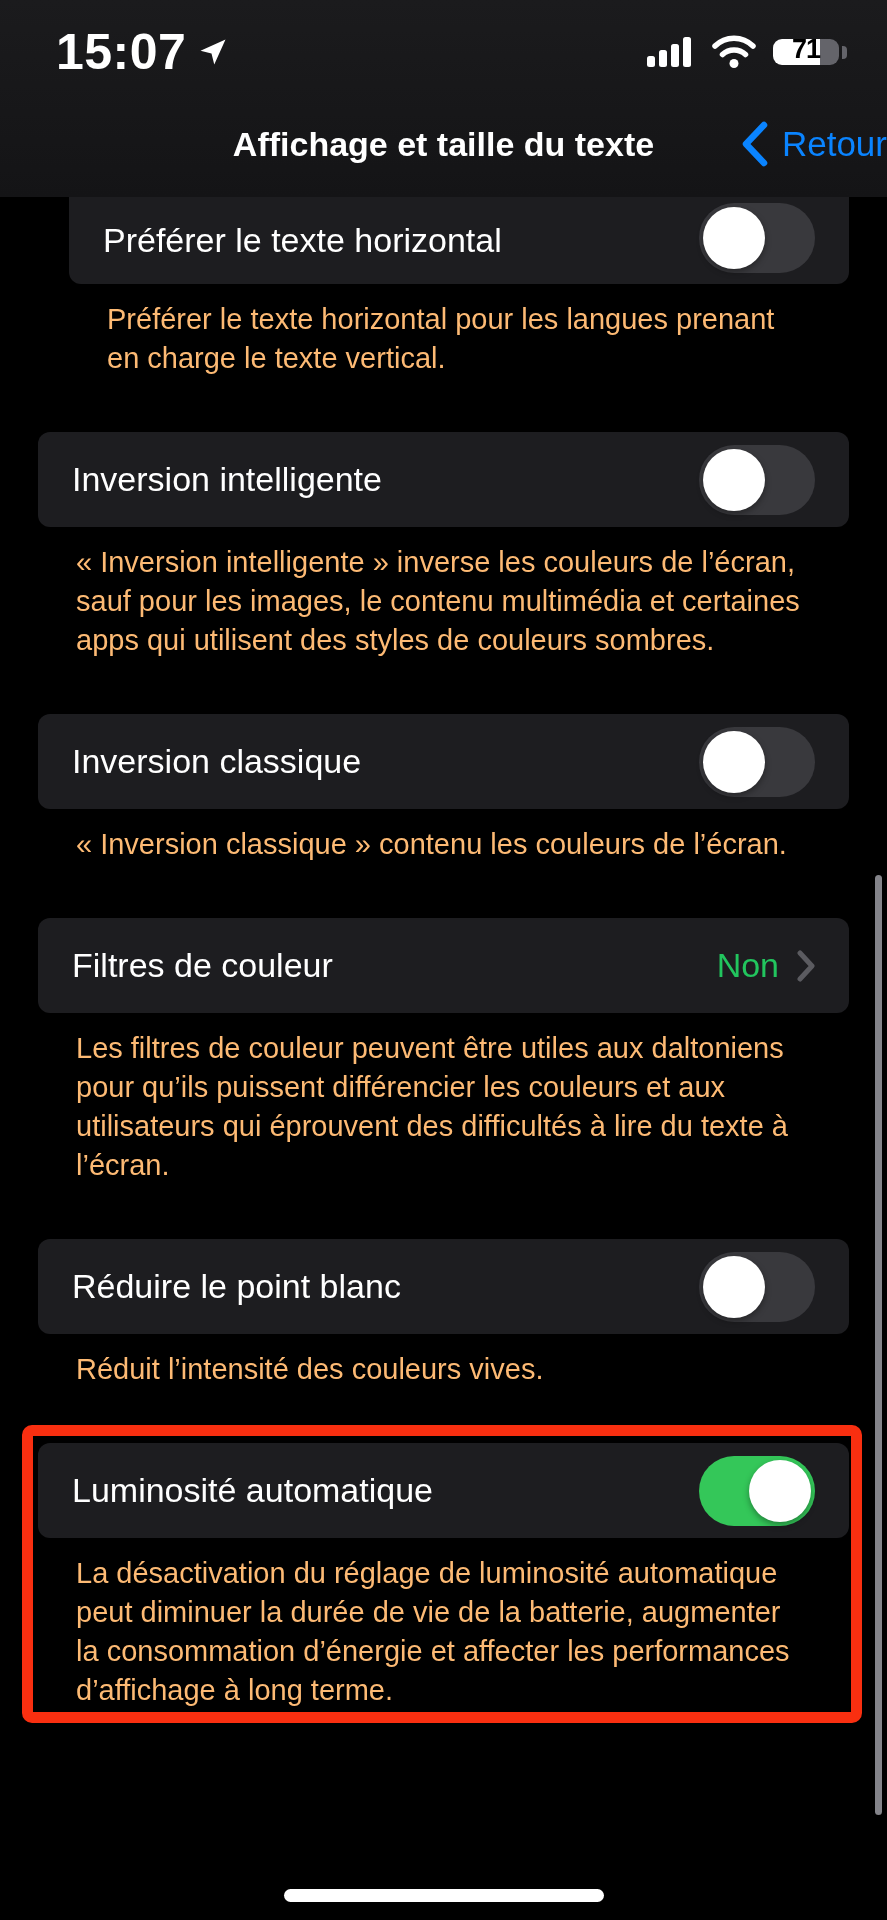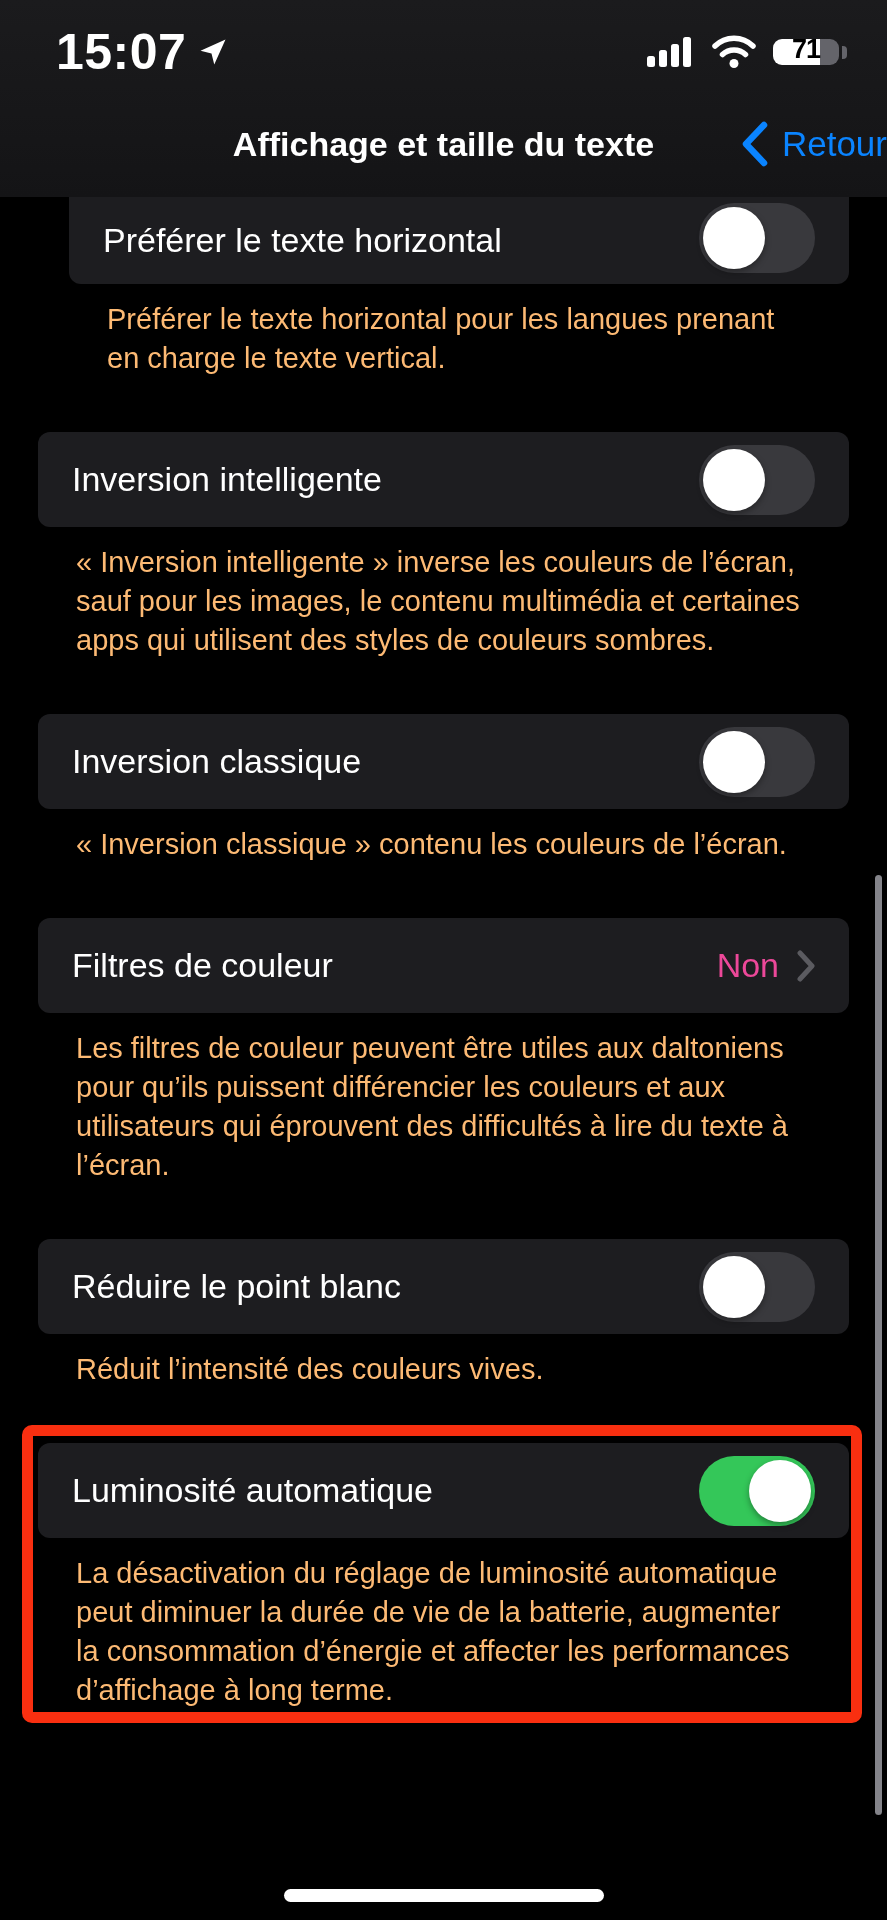--- a/index.html
+++ b/index.html
@@ -29,21 +29,21 @@
   .content{position:absolute;top:197px;left:0;right:0;bottom:0;overflow:hidden;background:#000;}
   .section{margin-top:54px;position:relative;}
   .section:first-child{margin-top:0;padding-left:31px;}
   .card{margin:0 38px;background:#1d1d20;border-radius:12px;min-height:95px;
     display:flex;align-items:center;justify-content:space-between;
     padding:0 34px;box-sizing:border-box;cursor:pointer;}
   .card--clipped{border-top-left-radius:0;border-top-right-radius:0;
     height:87px;min-height:87px;overflow:hidden;}
   .row-label{font-size:34px;color:#fff;}
   .row-value{display:flex;align-items:center;gap:18px;}
-  .value-text{font-size:34px;color:#ec4899;}
+  .value-text{font-size:34px;color:#22c55e;}
   .footer-text{margin:16px 84px 0 76px;color:#fdba74;font-size:29px;line-height:39px;}
   
   .toggle{position:relative;width:116px;height:70px;border-radius:35px;
     background:#39393d;flex-shrink:0;cursor:pointer;}
   .toggle .knob{position:absolute;top:4px;left:4px;width:62px;height:62px;
     border-radius:50%;background:#fff;box-shadow:0 3px 6px rgba(0,0,0,.35);}
   .toggle.on{background:#34c759;}
   .toggle.on .knob{left:auto;right:4px;}
   .toggle--cut{margin-top:-6px;}
   

